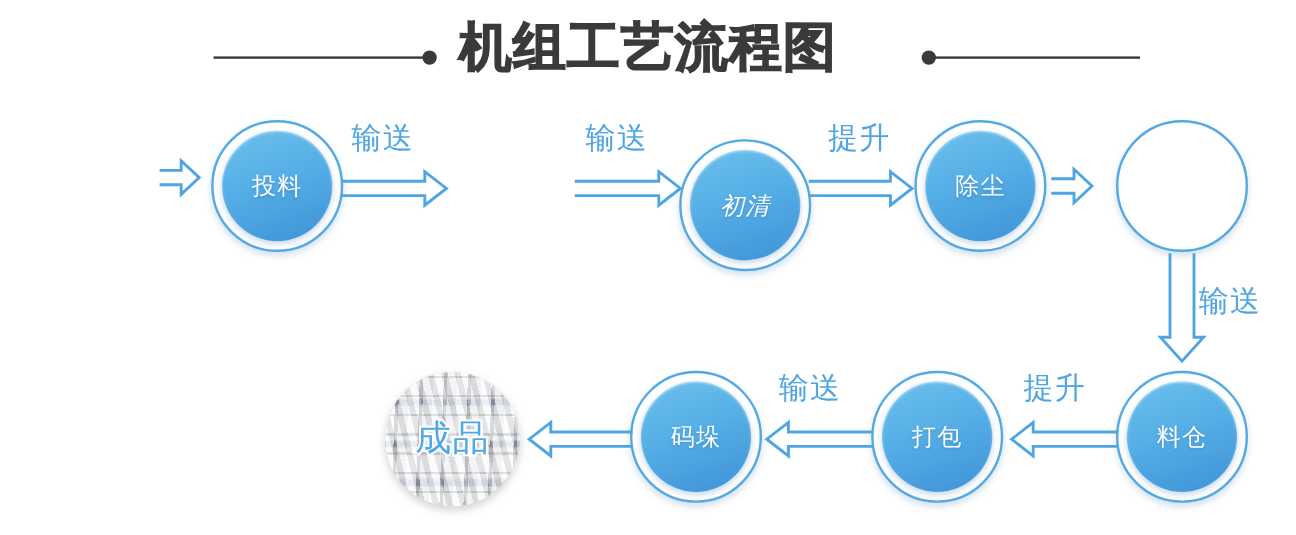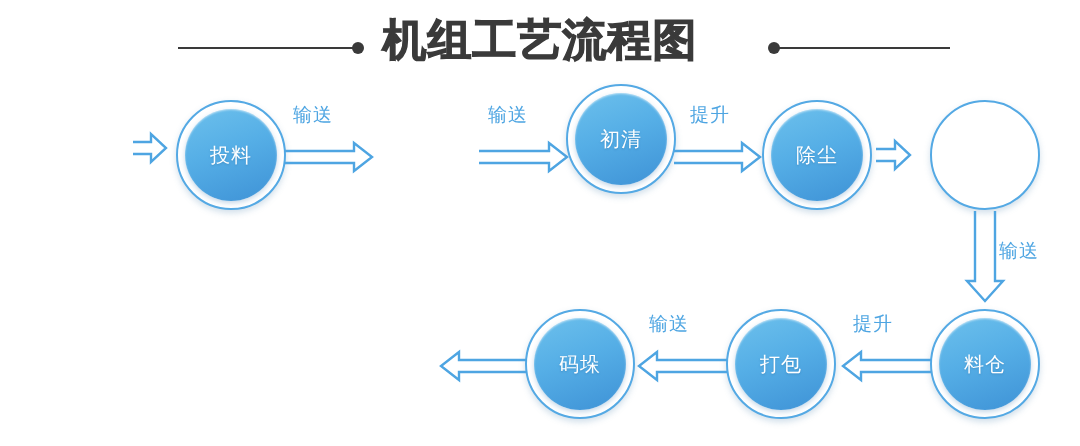--- a/index.html
+++ b/index.html
@@ -109,21 +109,21 @@
         rgba(150,152,158,.22) 6px 11px);
   }
 
   
   .conn{position:absolute;}
   .conn svg{display:block;overflow:visible;}
   .arrow-path{fill:none;stroke:#4ea5e2;stroke-width:2.4;
               stroke-linejoin:miter;stroke-linecap:butt;}
 
   .conn-label{
-    position:absolute;color:#4ea5e2;font-size:19px;line-height:27px;
+    position:absolute;color:#4ea5e2;font-size:25px;line-height:27px;
     letter-spacing:1px;white-space:nowrap;
     font-family:"DejaVu Sans","Liberation Sans",sans-serif;
   }
 </style>
 </head>
 <body>
 
 <div id="canvas">
 
   <div id="title-bar">
@@ -156,21 +156,21 @@
   <div class="conn-label" style="left:293px;top:101px;">输送</div>
 
 
   <div class="conn" style="left:479px;top:141px;">
     <svg width="94" height="34" viewBox="0 0 94 34">
       <path class="arrow-path" d="M0,10 L70,10 L70,2 L88,16 L70,30 L70,22 L0,22"></path>
     </svg>
   </div>
   <div class="conn-label" style="left:488px;top:101px;">输送</div>
 
-  <div class="node" style="left:566px;top:84px;">
+  <div class="node" style="left:566px;top:116px;font-style:italic;">
     <div class="ring"></div>
     <div class="disc">
       <div class="lbl">初清</div>
     </div>
   </div>
 
   <div class="conn" style="left:674px;top:141px;">
     <svg width="92" height="34" viewBox="0 0 92 34">
       <path class="arrow-path" d="M0,10 L68,10 L68,2 L86,16 L68,30 L68,22 L0,22"></path>
     </svg>
@@ -235,14 +235,20 @@
       <div class="lbl">码垛</div>
     </div>
   </div>
 
   <div class="conn" style="left:437px;top:350px;">
     <svg width="90" height="34" viewBox="0 0 90 34">
       <path class="arrow-path" d="M90,10 L22,10 L22,2 L4,16 L22,30 L22,22 L90,22"></path>
     </svg>
   </div>
 
+  <div class="photo" id="photo-final" style="left:321px;top:310px;">
+    <div class="tex"></div>
+    <div class="ptxt">
+      <span>成品</span>
+    </div>
+  </div>
 
 </div>
 
 </body></html>

